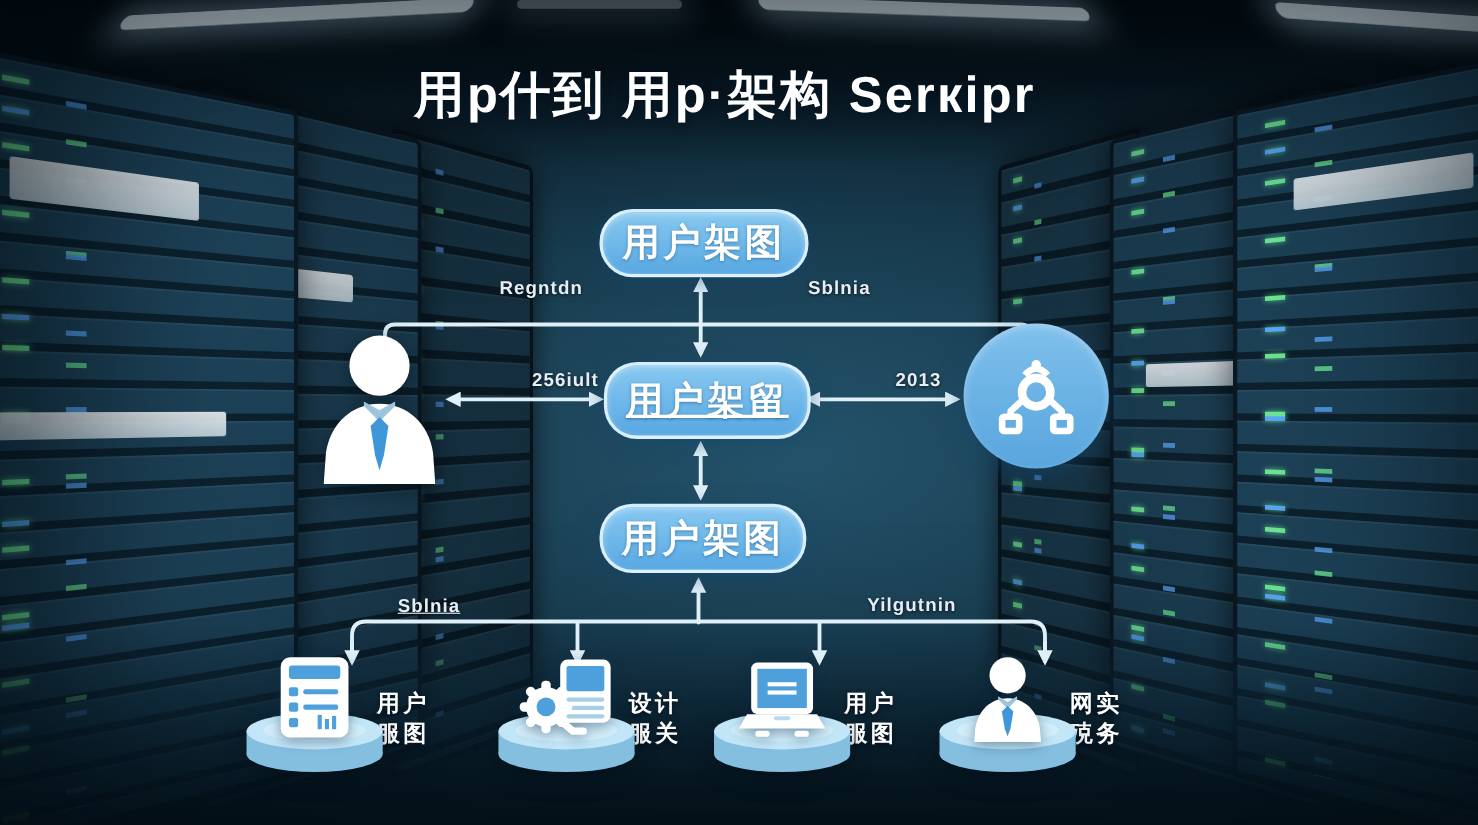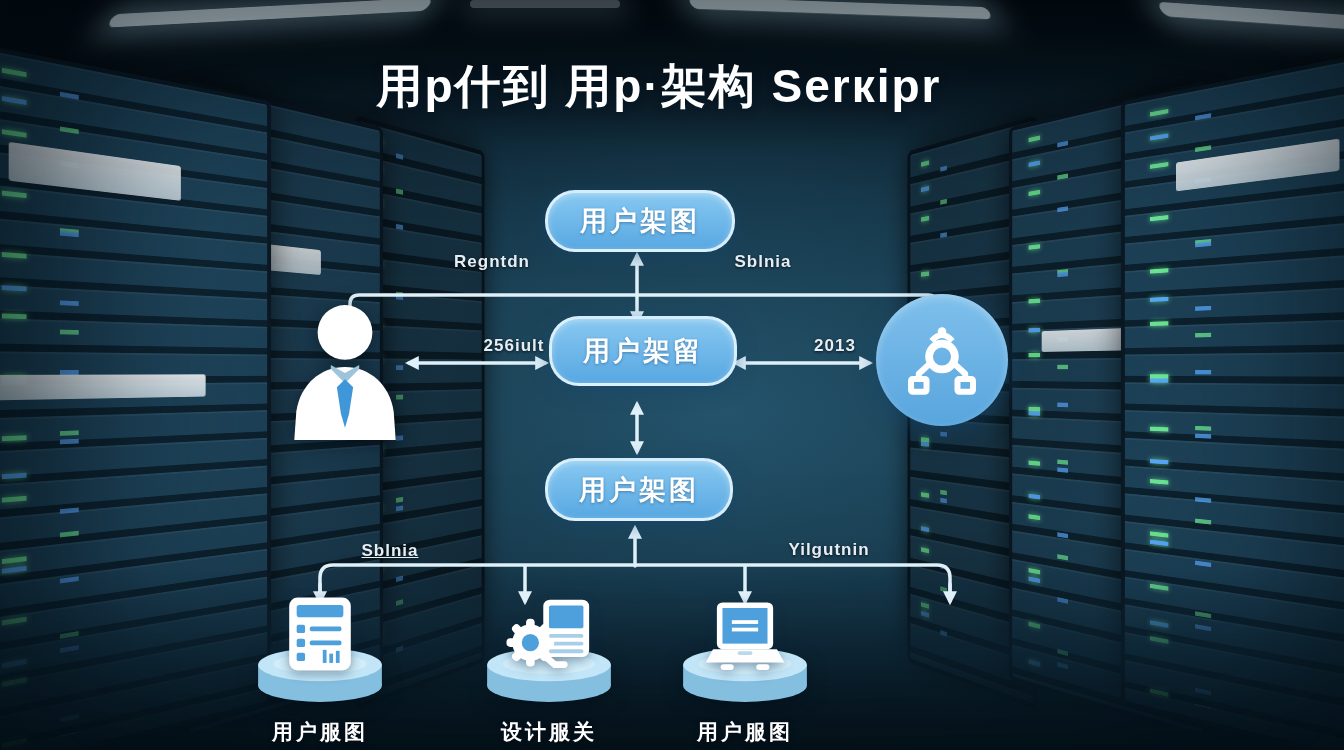--- a/index.html
+++ b/index.html
@@ -51,36 +51,36 @@
   .vignette{position:absolute;inset:0;z-index:6;pointer-events:none;
     box-shadow:inset 0 0 180px 60px rgba(2,8,14,.7);}
   
   .diagram{position:absolute;inset:0;z-index:10;}
   .title{position:absolute;top:56px;left:0;right:74px;text-align:center;
     font-size:46px;font-weight:bold;color:#fff;letter-spacing:2px;
     text-shadow:0 2px 10px rgba(0,20,35,.85);}
   .node{position:absolute;display:flex;align-items:center;justify-content:center;
     background:linear-gradient(180deg,#87c8f1,#58a8e2);
     border:3px solid rgba(235,248,255,.85);border-radius:30px;
-    color:#fff;font-weight:bold;font-size:27px;letter-spacing:3px;
+    color:#fff;font-weight:bold;font-size:34px;letter-spacing:3px;
     text-shadow:0 1px 3px rgba(20,60,100,.45);
     box-shadow:0 4px 18px rgba(20,70,110,.5), inset 0 2px 6px rgba(255,255,255,.35);}
   .node.top{left:545px;top:190px;width:184px;height:56px;}
-  .node.mid{left:549px;top:316px;width:182px;height:64px;}
+  .node.mid{left:549px;top:329px;width:182px;height:64px;text-decoration:underline;}
   .node.bot{left:545px;top:458px;width:182px;height:57px;}
   .connectors{position:absolute;inset:0;}
   .elabel{position:absolute;transform:translateX(-50%);font-size:17px;font-weight:bold;
     color:#e6eef4;letter-spacing:1px;text-shadow:0 1px 3px #06121a;white-space:nowrap;}
   .person-left{position:absolute;left:283px;top:298px;width:124px;height:142px;
     filter:drop-shadow(0 4px 10px rgba(0,10,20,.5));}
   .net-circle{position:absolute;left:876px;top:294px;width:132px;height:132px;border-radius:50%;
     background:linear-gradient(180deg,#7fc0ec,#58a5dd);
     box-shadow:0 6px 22px rgba(20,70,110,.55), inset 0 3px 8px rgba(255,255,255,.3);
     display:flex;align-items:center;justify-content:center;}
-  .service{position:absolute;top:588px;width:180px;display:flex;flex-direction:column;align-items:center;}
+  .service{position:absolute;top:588px;width:180px;display:flex;flex-direction:row;align-items:center;}
   .service .icon-wrap{position:relative;width:160px;height:118px;}
   .service .platform-svg{position:absolute;bottom:0;left:50%;transform:translateX(-50%);width:142px;height:66px;
     filter:drop-shadow(0 6px 10px rgba(0,10,20,.45));}
   .service .icon-svg{position:absolute;bottom:28px;left:50%;transform:translateX(-50%);
     filter:drop-shadow(0 3px 6px rgba(10,40,70,.45));}
   .service .slabel{margin-top:12px;font-size:21px;font-weight:bold;color:#fff;letter-spacing:3px;
     text-shadow:0 2px 5px rgba(0,10,20,.75);}
   .s1{left:230px;} .s2{left:459px;} .s3{left:655px;} .s4{left:860px;}
 </style>
 </head>
@@ -248,15 +248,32 @@
           <rect x="34" y="31" width="28" height="4" fill="#fff"></rect>
           <path d="M14 54 L82 54 L90 68 L6 68 Z" fill="#fff"></path>
           <rect x="40" y="56" width="16" height="4" rx="2" fill="#bcd9ec"></rect>
           <rect x="22" y="70" width="14" height="6" rx="3" fill="#fff"></rect>
           <rect x="60" y="70" width="14" height="6" rx="3" fill="#fff"></rect>
         </svg>
       </div>
       <div class="slabel">用户服图</div>
     </div>
 
+    <div class="service s4">
+      <div class="icon-wrap">
+        <svg class="platform-svg" viewBox="0 0 130 64">
+          <rect x="5" y="24" width="120" height="20" fill="#85bfe0"></rect>
+          <ellipse cx="65" cy="44" rx="60" ry="16" fill="#85bfe0"></ellipse>
+          <ellipse cx="65" cy="24" rx="60" ry="16" fill="#c2e6f7"></ellipse>
+          <ellipse cx="65" cy="23" rx="45" ry="10" fill="#d9f1fb" opacity=".7"></ellipse>
+        </svg>
+        <svg class="icon-svg" width="78" height="90" viewBox="0 0 90 96">
+          <circle cx="45" cy="26" r="19" fill="#fff"></circle>
+          <path d="M45 50 C28 50 14 62 11 82 L10 96 H80 L79 82 C76 62 62 50 45 50 Z" fill="#fff"></path>
+          <path d="M35 51 L45 61 L55 51 L55 48 L45 54 L35 48 Z" fill="#9dc4dd"></path>
+          <polygon points="45,58 39,64 42,82 45,90 48,82 51,64" fill="#3f96d8"></polygon>
+        </svg>
+      </div>
+      <div class="slabel">网实殑务</div>
+    </div>
 
   </div>
 </div>
 
 </body></html>

